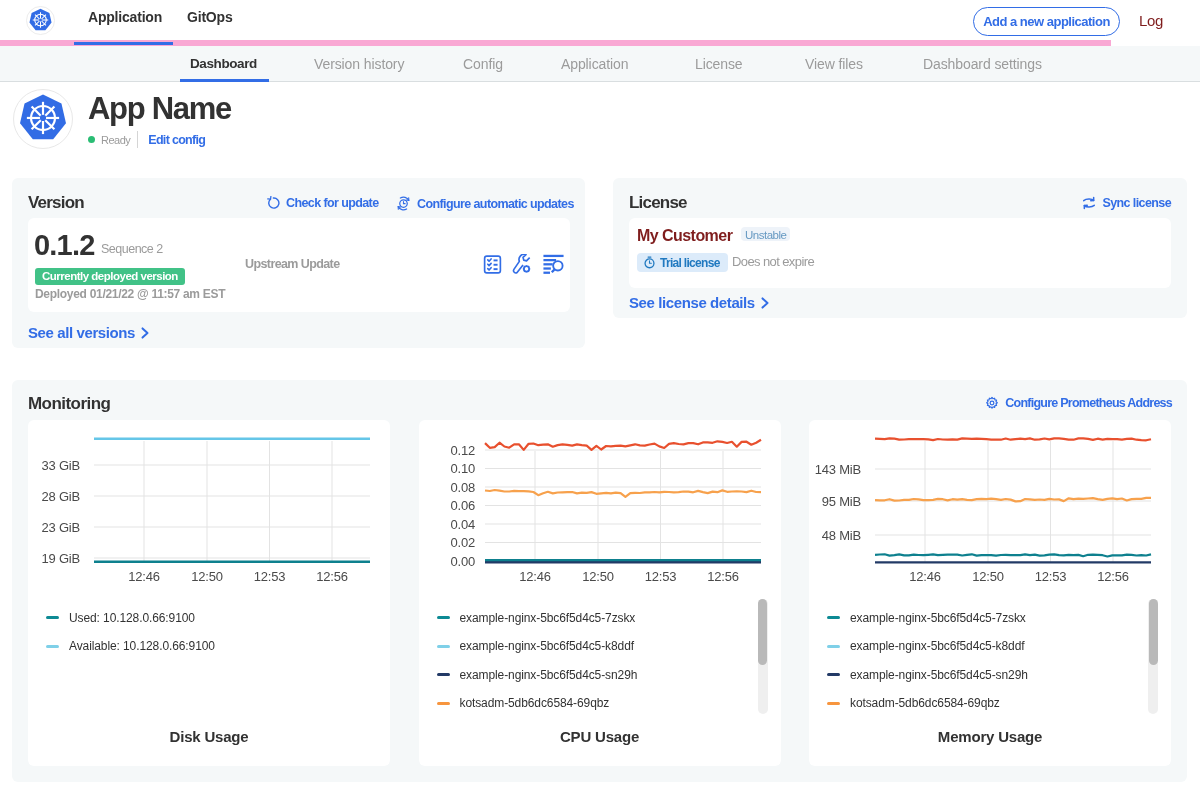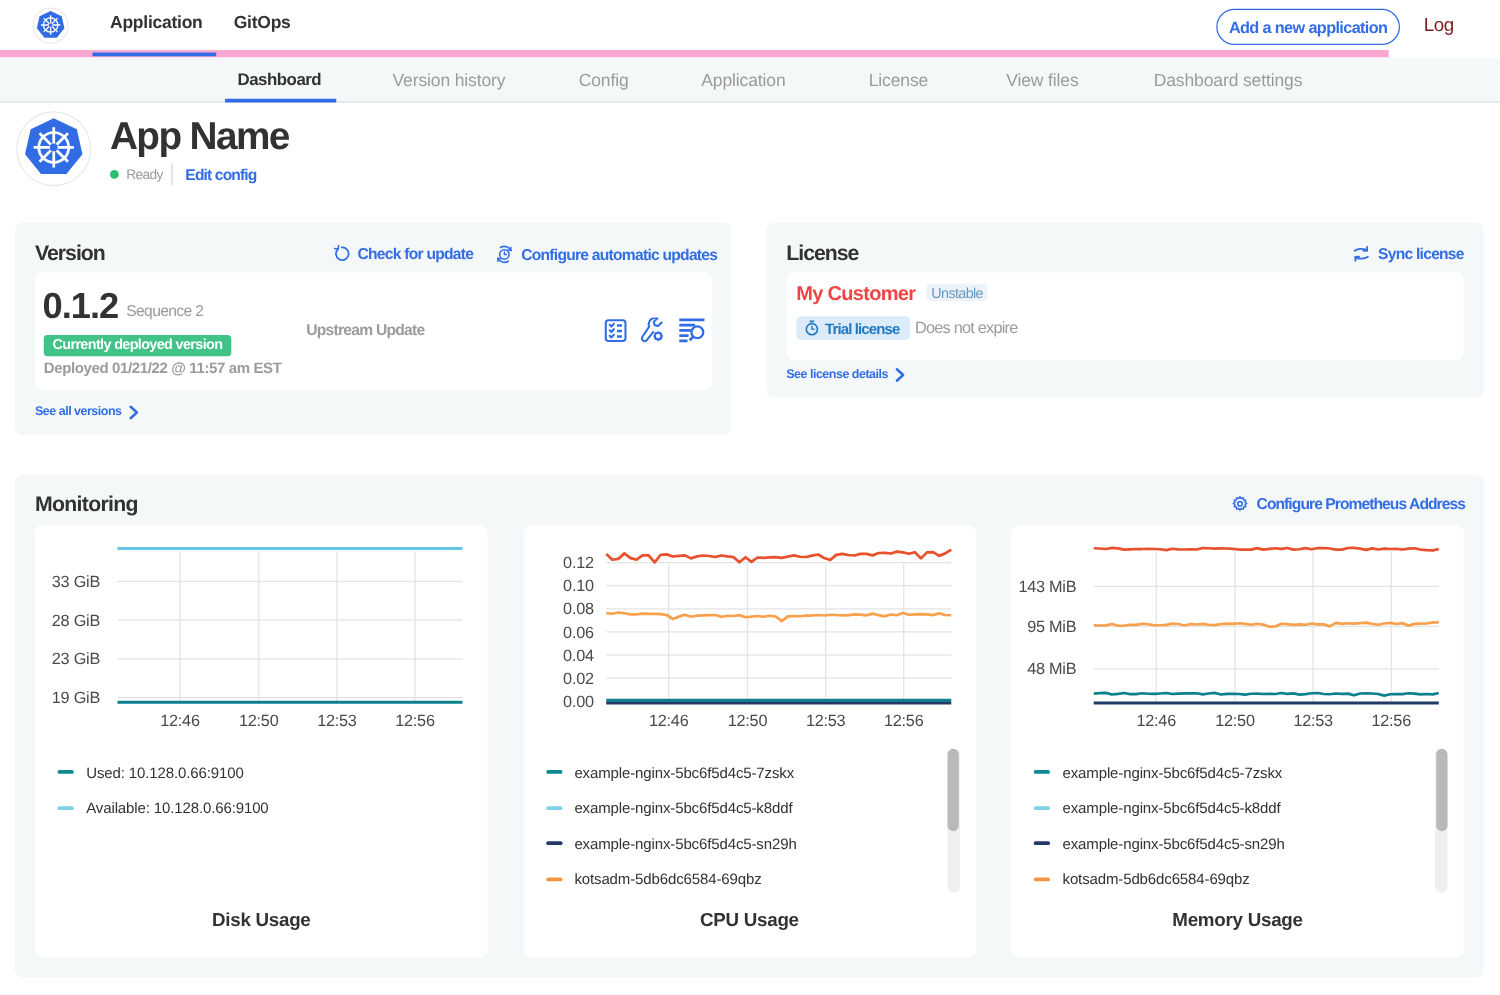--- a/index.html
+++ b/index.html
@@ -23,22 +23,22 @@
 .card { position:absolute; background:#f5f8f9; border-radius:6px; }
 .cardtitle { position:absolute; font-size:17px; font-weight:700; color:#323232; letter-spacing:-0.8px; }
 .bluelink { color:#326de6; font-size:12.5px; font-weight:700; letter-spacing:-0.6px; display:inline-flex; align-items:center; gap:6px; white-space:nowrap; }
 .innercard { position:absolute; background:#fff; border-radius:6px; }
 .vnum { position:absolute; left:6px; top:13px; font-size:29px; font-weight:700; color:#323232; letter-spacing:-0.8px; line-height:28px; }
 .seq { position:absolute; left:73px; top:24px; font-size:12.5px; color:#9b9b9b; letter-spacing:-0.5px; }
 .greenbadge { position:absolute; left:7px; top:50px; background:#41c287; color:#fff; font-size:11.5px; font-weight:700; letter-spacing:-0.5px; padding:2px 7px; border-radius:3px; line-height:13px; height:17px; }
 .deployed { position:absolute; left:7px; top:69px; font-size:12px; font-weight:700; color:#9b9b9b; letter-spacing:-0.3px; }
 .upstream { position:absolute; left:217px; top:39px; font-size:12.5px; font-weight:700; color:#9b9b9b; letter-spacing:-0.6px;text-align:right; }
 .vicons { position:absolute; left:454px; top:36px; display:flex; gap:9px; align-items:center; }
-.seelink { position:absolute; font-size:10px; font-weight:700; color:#326de6; letter-spacing:-0.4px; display:flex; align-items:flex-start; gap:5px; white-space:nowrap; }
-.custname { position:absolute; left:8px; top:9px; font-size:16px; font-weight:700; color:#ef4444; letter-spacing:-0.55px; }
+.seelink { position:absolute; font-size:15px; font-weight:700; color:#326de6; letter-spacing:-0.4px; display:flex; align-items:center; gap:5px; white-space:nowrap; }
+.custname { position:absolute; left:8px; top:9px; font-size:16px; font-weight:700; color:#7f1d1d; letter-spacing:-0.55px; }
 .unstable { position:absolute; left:112px; top:9px; background:#eef3f9; color:#6699c2; font-size:11.5px; letter-spacing:-0.5px; padding:2px 4px; border-radius:4px; height:14px; line-height:13px; }
 .trialbadge { position:absolute; left:8px; top:35px; background:#dcebfa; color:#2079c0; font-size:12px; font-weight:700; letter-spacing:-0.7px; padding:3px 8px 3px 6px; border-radius:4px; display:flex; align-items:center; gap:4px; height:19px; }
 .noexpire { position:absolute; left:103px; top:36px; font-size:13px; color:#9b9b9b; letter-spacing:-0.6px; }
 .chartcard { position:absolute; top:40px; width:362px; height:346px; background:#fff; border-radius:6px; }
 .chartsvg { position:absolute; left:0; top:0; }
 .axlab { font-size:13px; fill:#4a4a4a; font-family:"Liberation Sans",sans-serif; letter-spacing:-0.2px; }
 .legend { position:absolute; left:0; top:171.5px; width:362px; height:132px; }
 .legrow { position:absolute; left:18px; height:20px; display:flex; align-items:center; }
 .legrow:nth-child(1) { top:16px; } .legrow:nth-child(2) { top:44.5px; }
 .legrow:nth-child(3) { top:73px; } .legrow:nth-child(4) { top:101.5px; }

